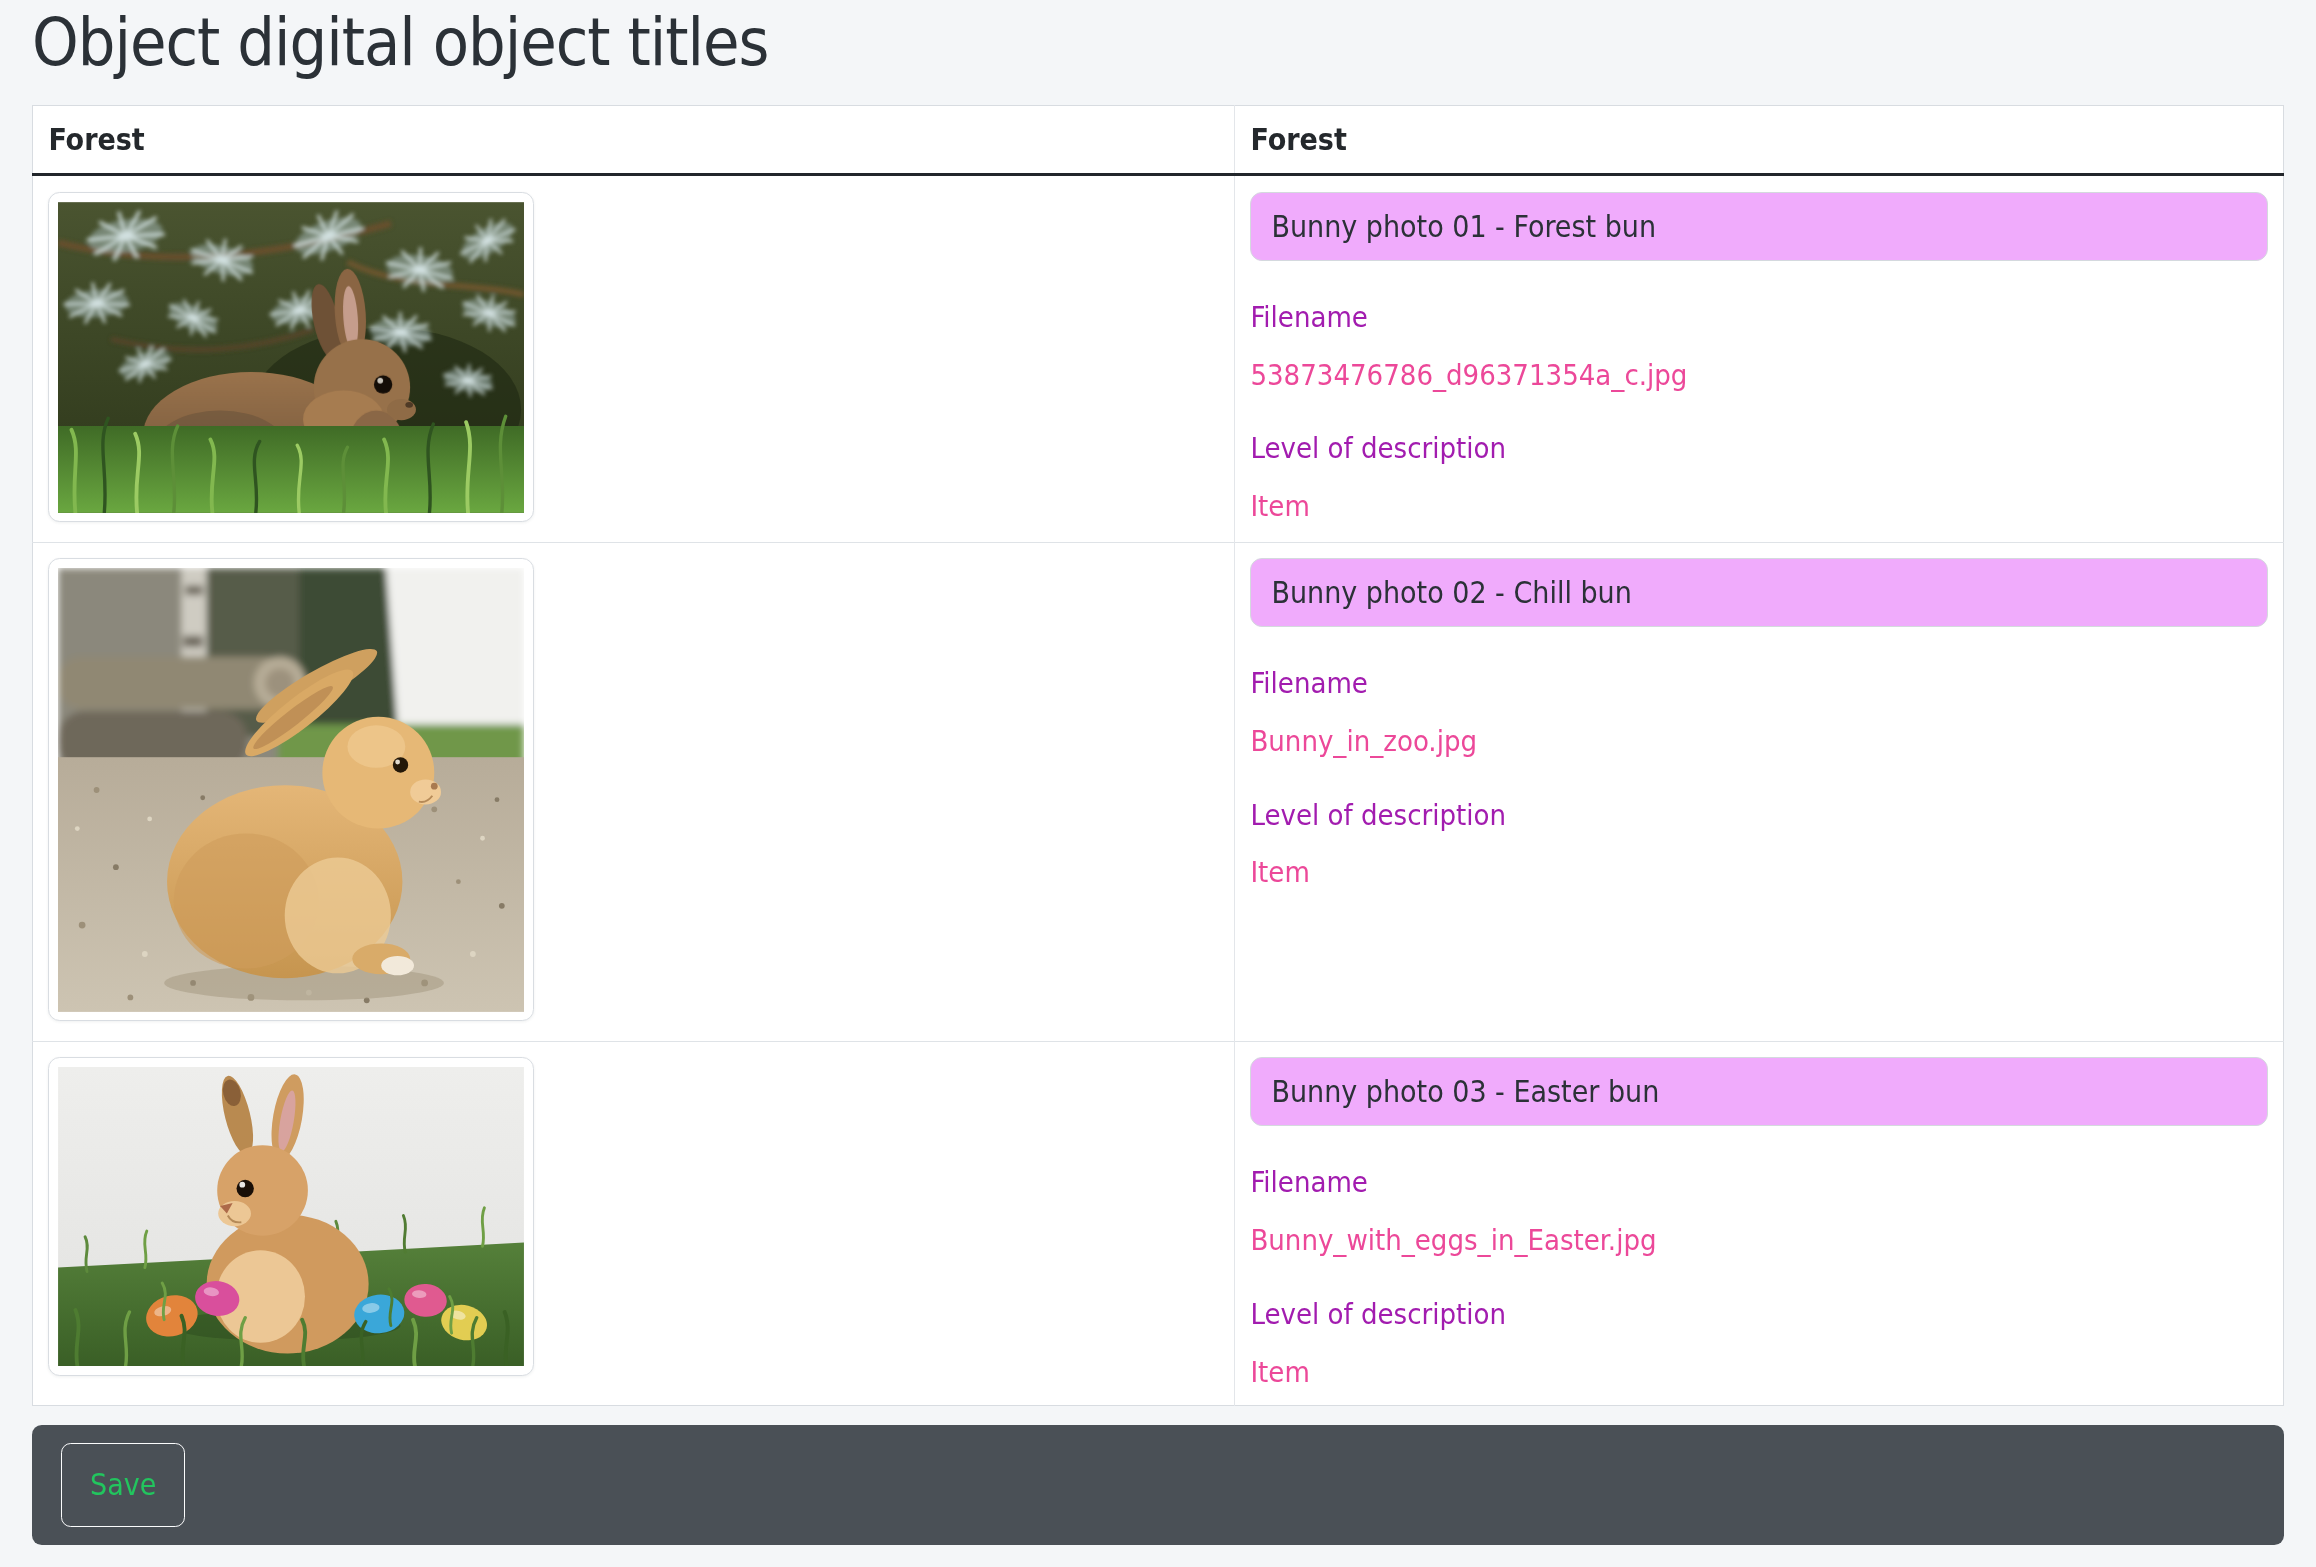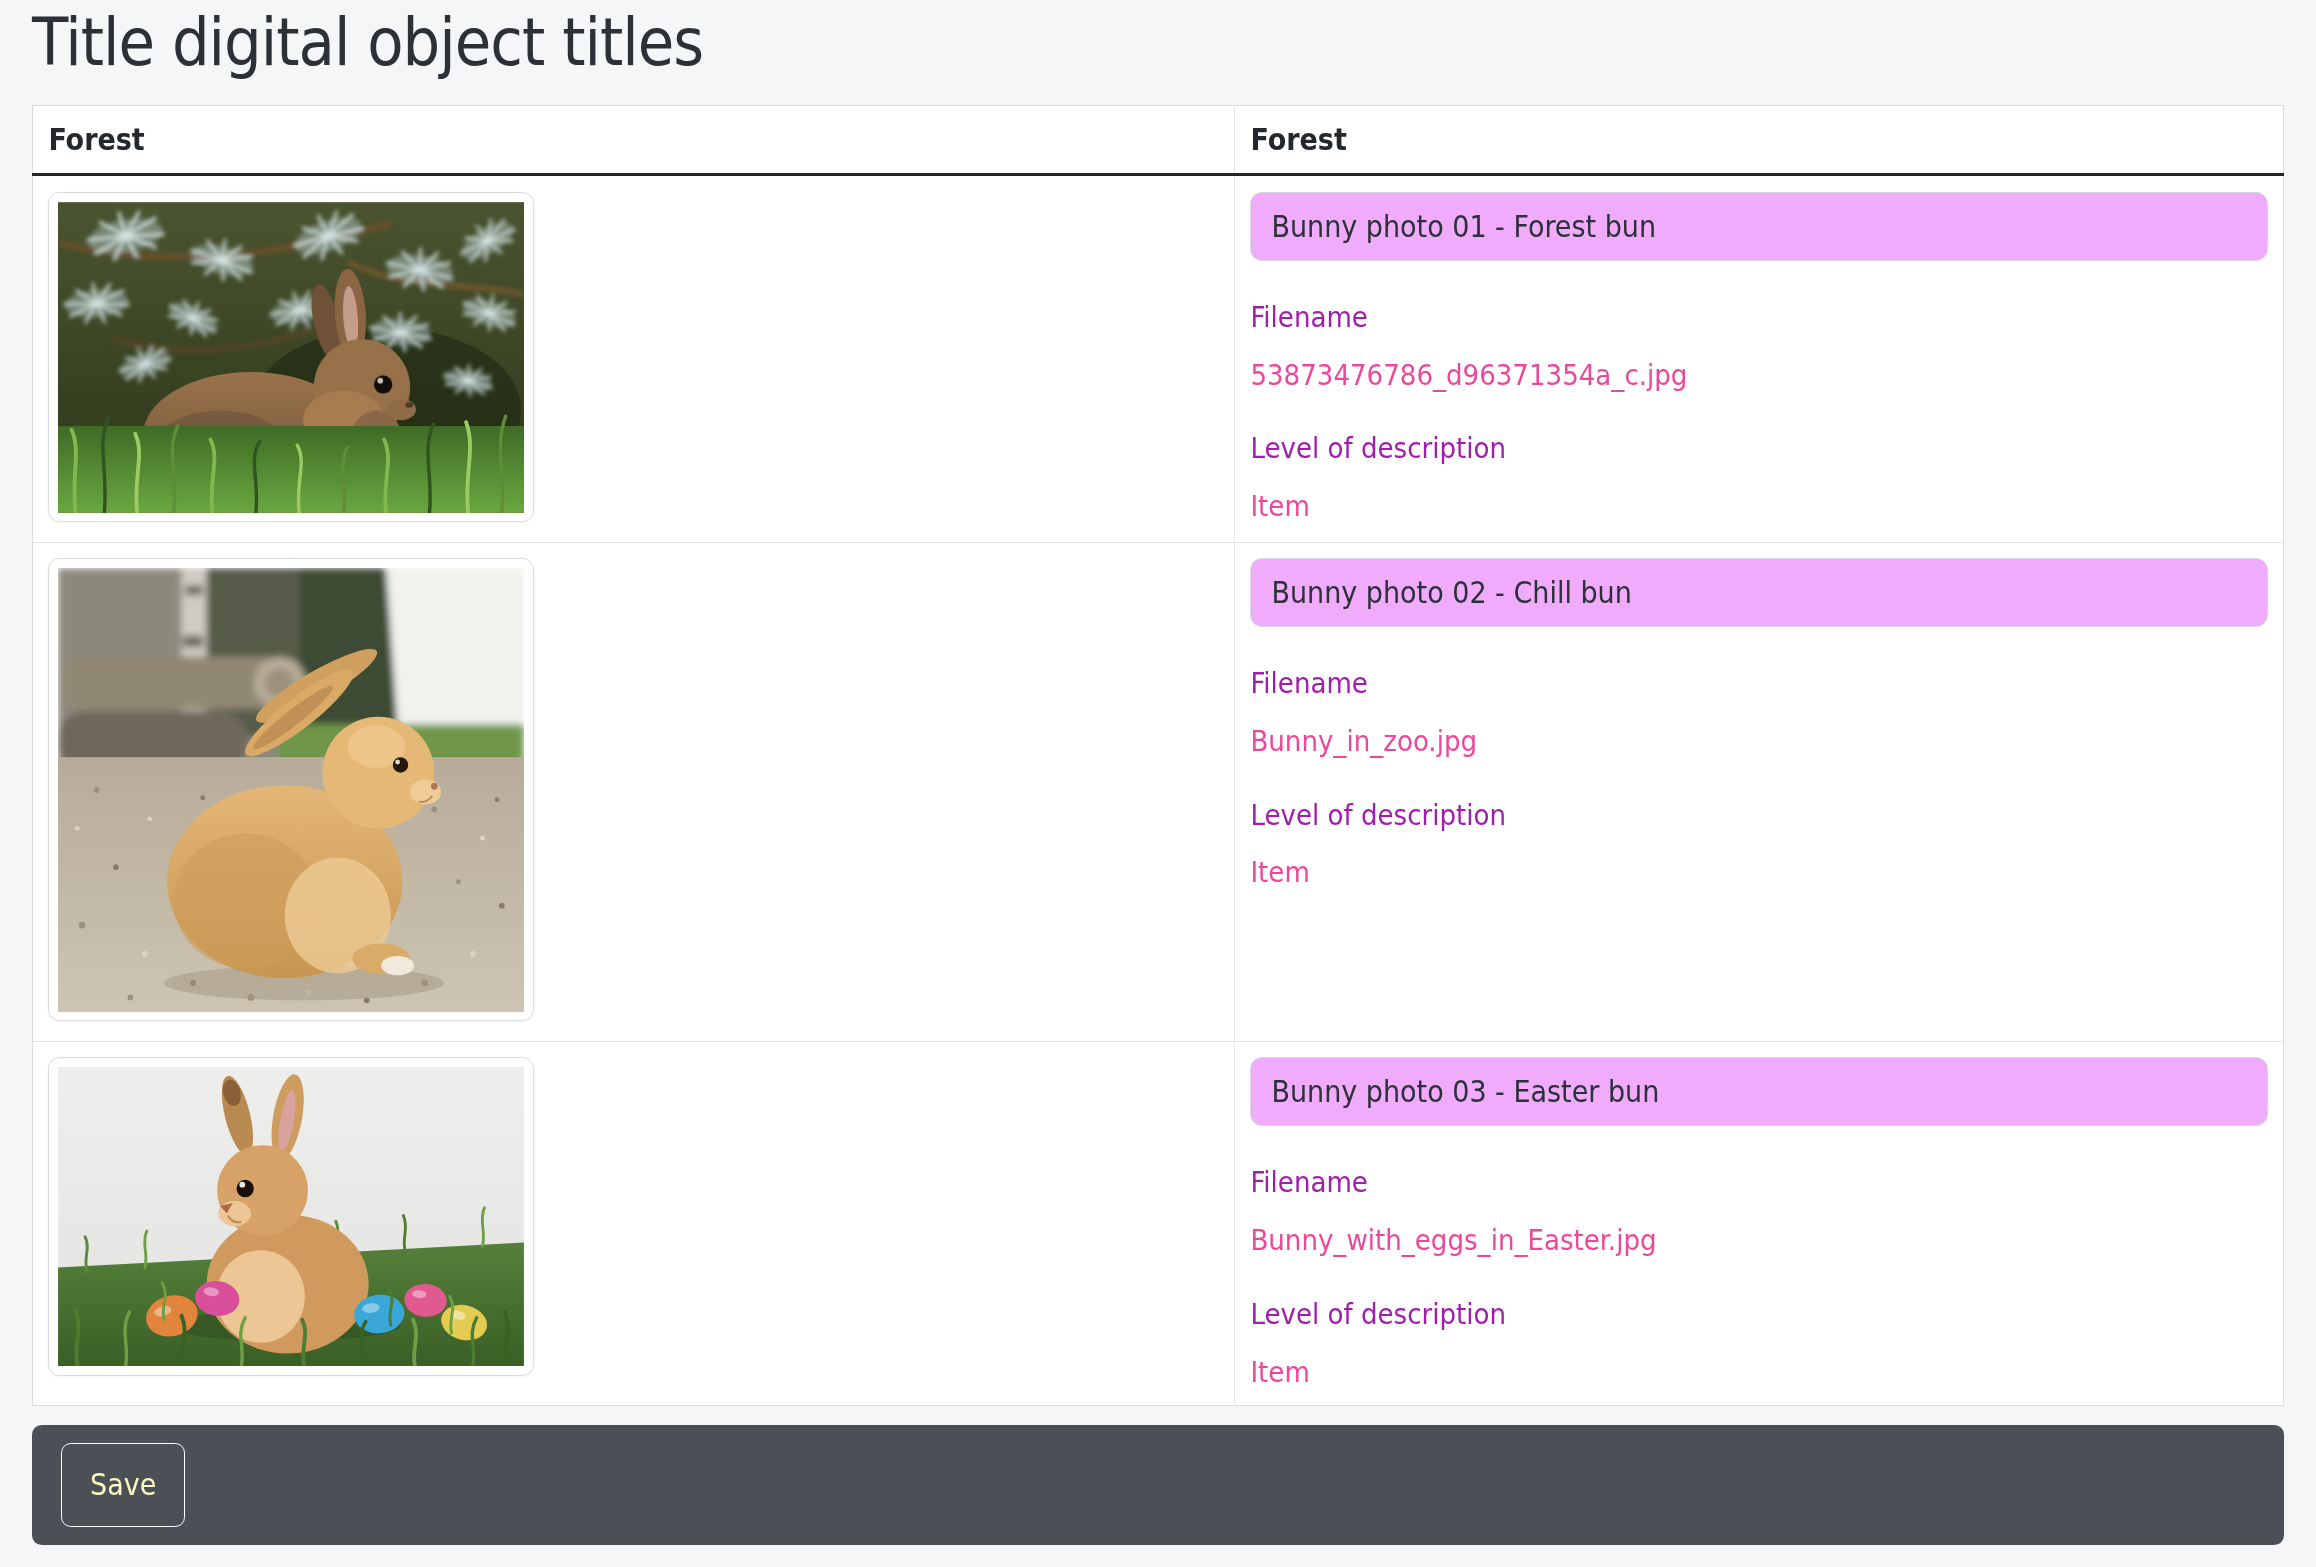--- a/index.html
+++ b/index.html
@@ -101,34 +101,34 @@
     display: flex;
     align-items: center;
     padding: 0 29px;
     box-sizing: border-box;
   }
   .save-btn {
     font-family: inherit;
     font-stretch: inherit;
     font-size: 30px;
     line-height: 1;
-    color: #fef9c3;
+    color: #22c55e;
     background: transparent;
     border: 1.9px solid #fbfcfd;
     border-radius: 9.7px;
     padding: 26px 28px;
     cursor: pointer;
   }
 </style>
 </head>
 <body>
 
 <div class="page">
 
-  <h1 class="page-title">Title digital object titles</h1>
+  <h1 class="page-title">Object digital object titles</h1>
 
   <table class="obj-table">
     <thead>
       <tr>
         <th class="col-object">Forest</th>
         <th class="col-title">Forest</th>
       </tr>
     </thead>
     <tbody>
 

